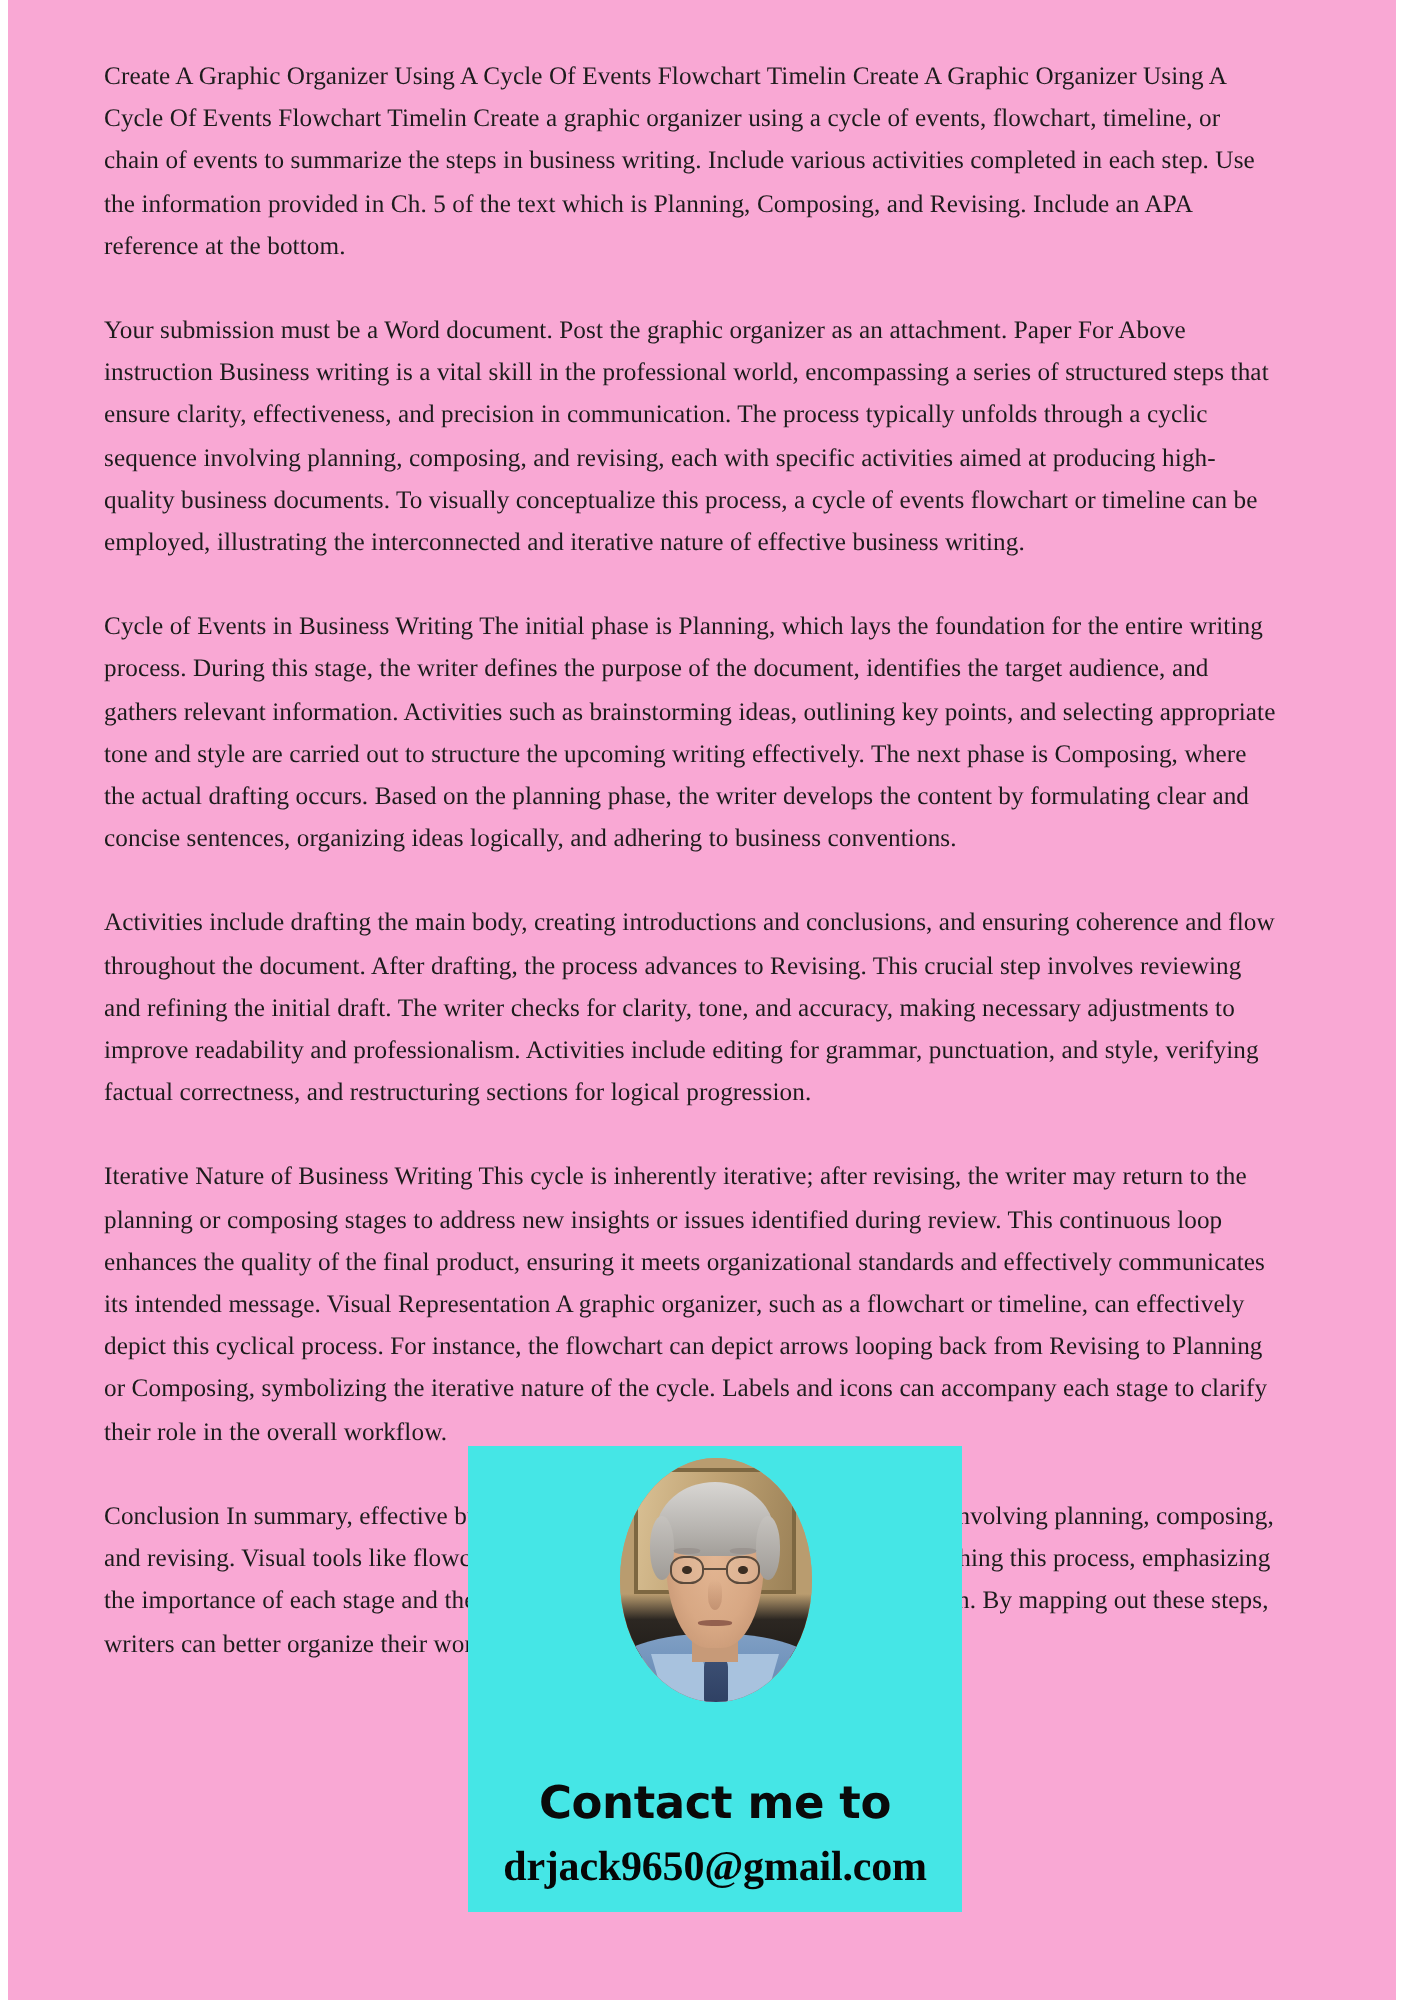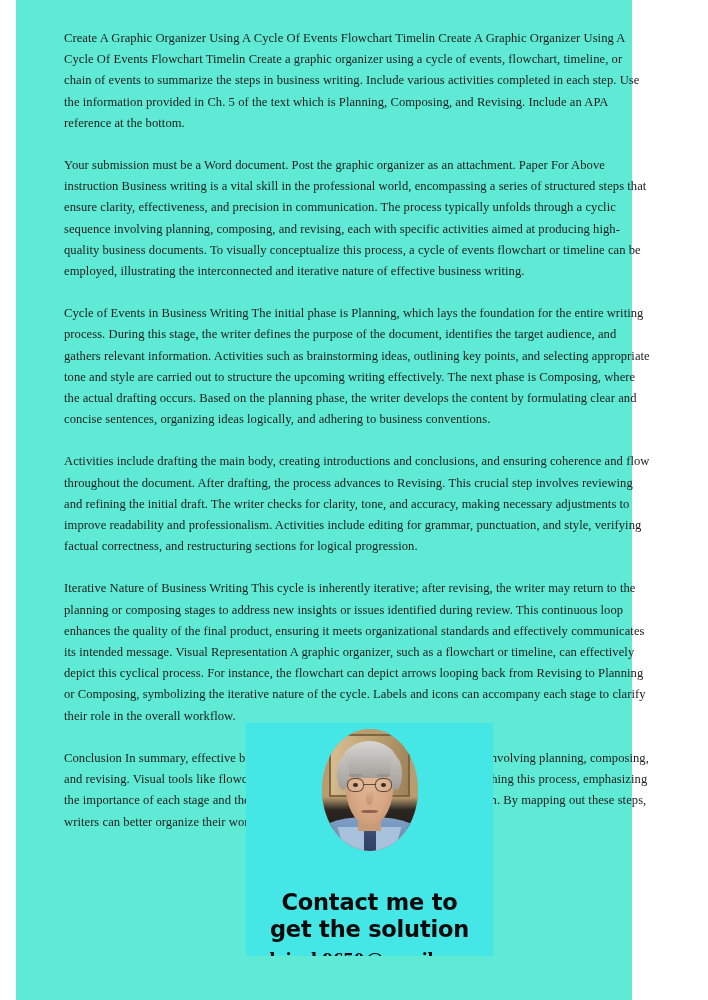--- a/index.html
+++ b/index.html
@@ -12,25 +12,25 @@
     width: 708px;
     height: 1000px;
     position: relative;
     overflow: hidden;
     font-family: "Liberation Serif", "DejaVu Serif", serif;
     color: #1a1a1a;
   }
 
   #doc-page {
     position: absolute;
-    left: 16px;
+    left: 4px;
     top: 0;
-    width: 616px;
+    width: 694px;
     height: 1000px;
-    background: #5eead4;
+    background: #f9a8d4;
   }
 
   #doc-body {
     position: absolute;
     left: 48px;
     top: 28px;
     width: 586px;
   }
 
   .doc-paragraph {
@@ -255,19 +255,18 @@
       <div class="ph-glass-r"></div>
       <div class="ph-bridge"></div>
       <div class="ph-eye-l"></div>
       <div class="ph-eye-r"></div>
       <div class="ph-nose"></div>
       <div class="ph-mouth"></div>
     </div>
 
     <div id="contact-lines">
       <div class="contact-line">Contact me to</div>
-      <div class="contact-line">get the solution</div>
       <div id="contact-email">drjack9650@gmail.com</div>
     </div>
 
   </div>
 
 </div>
 
 </body></html>

